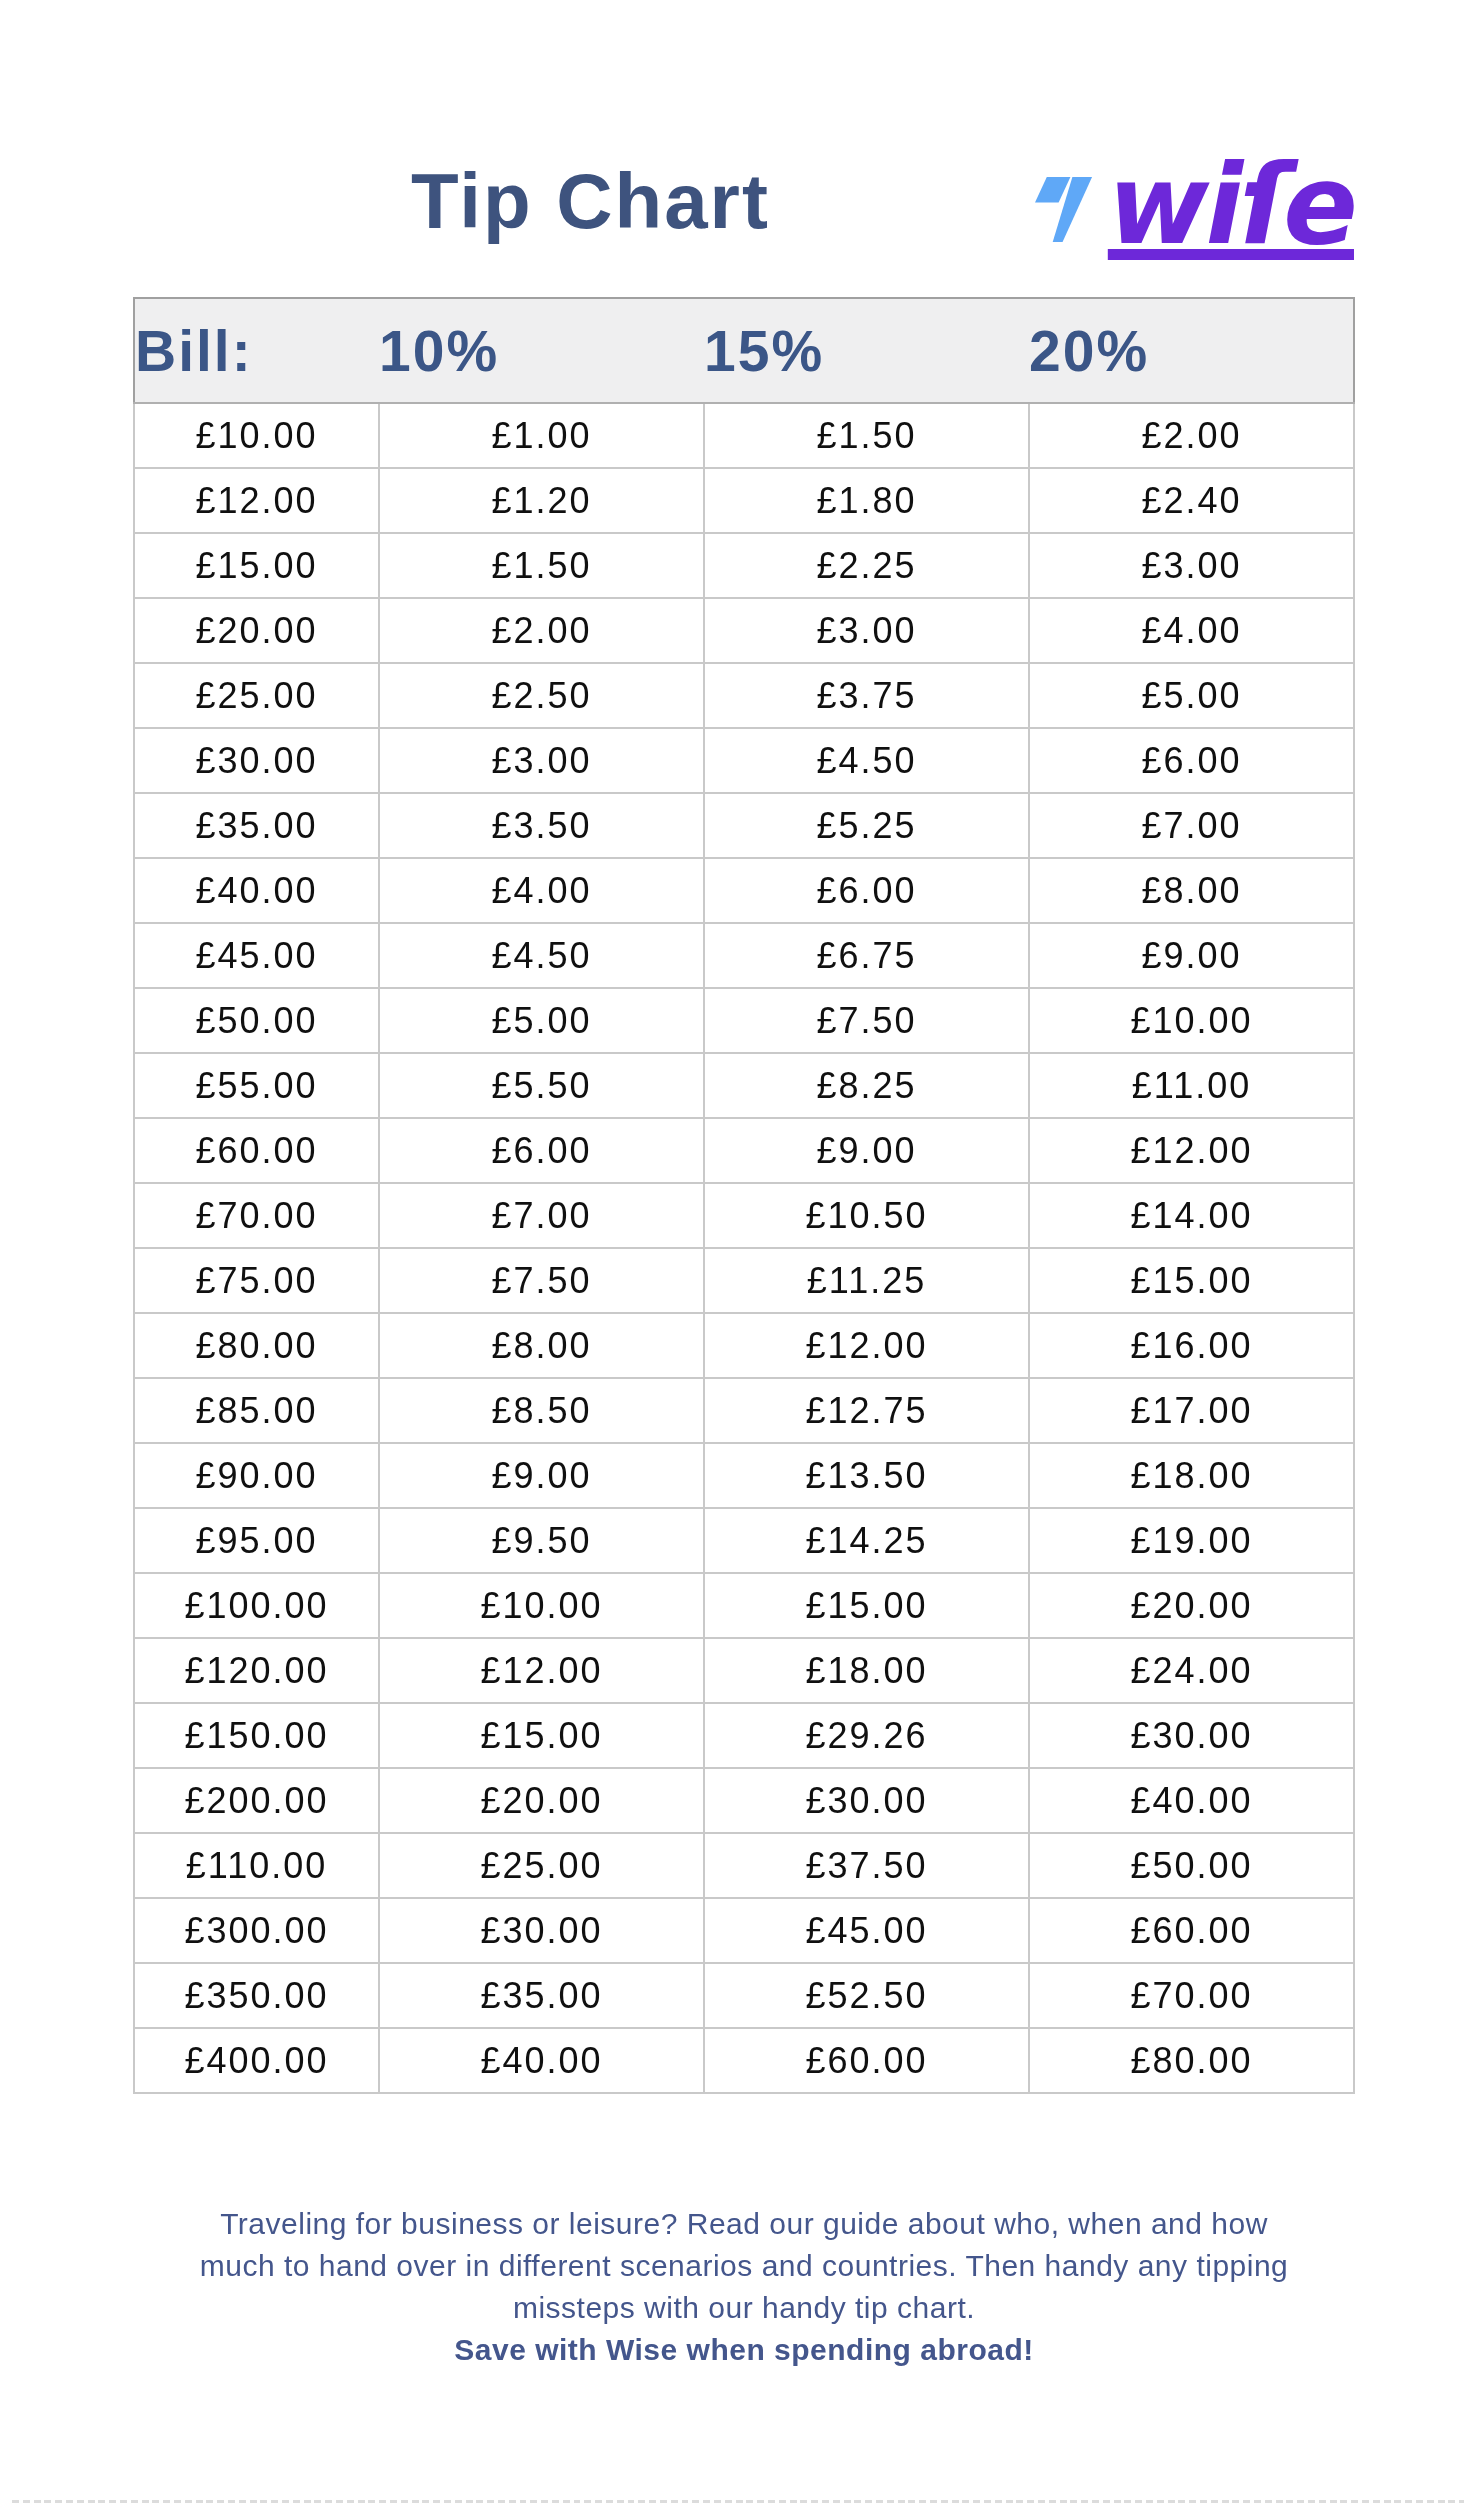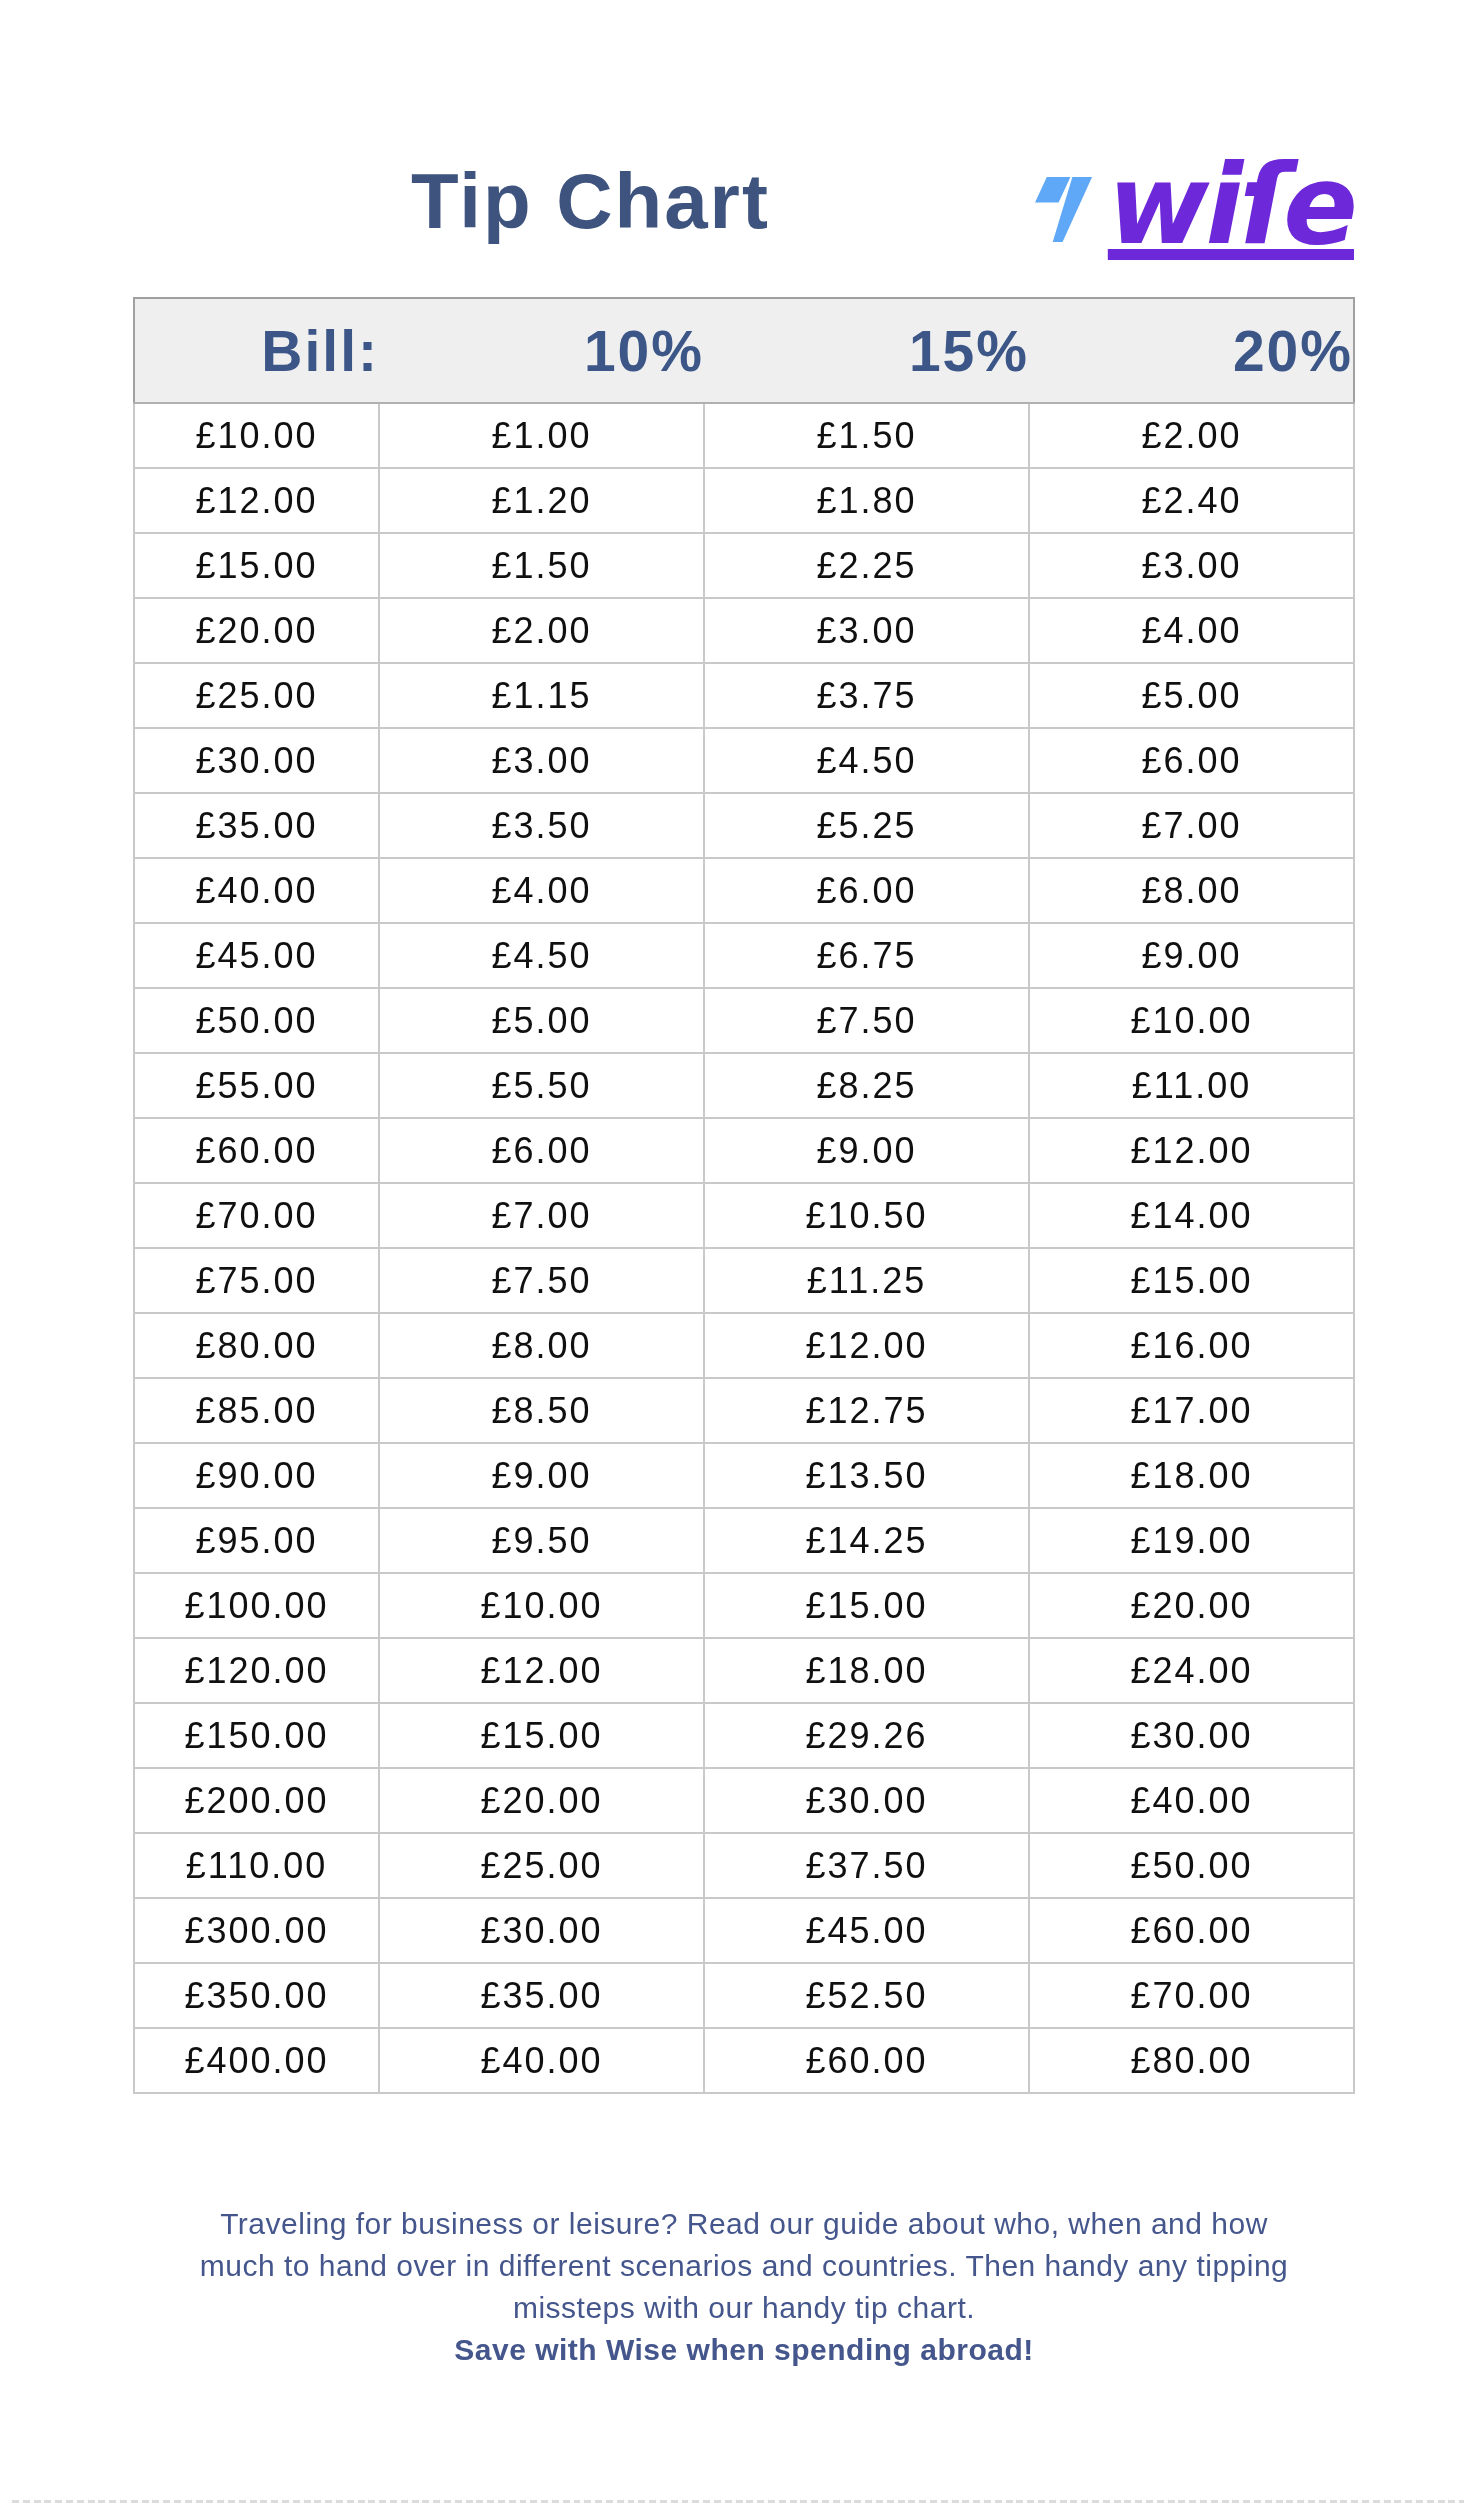--- a/index.html
+++ b/index.html
@@ -58,21 +58,21 @@
     table-layout: fixed;
     border: 2.9px solid #a0a0a0;
   }
   .tip-table thead th {
     height: 103px;
     background: #efeff0;
     font-size: 57px;
     font-weight: bold;
     letter-spacing: 2px;
     color: #3b5687;
-    text-align: right;
+    text-align: left;
     vertical-align: middle;
     border: none;
     border-bottom: 2px solid #b0b0b0;
     padding: 0;
   }
   .tip-table tbody td {
     height: 63px;
     background: #ffffff;
     border: 2px solid #c9c9c9;
     font-size: 36px;
@@ -157,21 +157,21 @@
           <td>£3.00</td>
         </tr>
         <tr>
           <td>£20.00</td>
           <td>£2.00</td>
           <td>£3.00</td>
           <td>£4.00</td>
         </tr>
         <tr>
           <td>£25.00</td>
-          <td>£1.15</td>
+          <td>£2.50</td>
           <td>£3.75</td>
           <td>£5.00</td>
         </tr>
         <tr>
           <td>£30.00</td>
           <td>£3.00</td>
           <td>£4.50</td>
           <td>£6.00</td>
         </tr>
         <tr>

